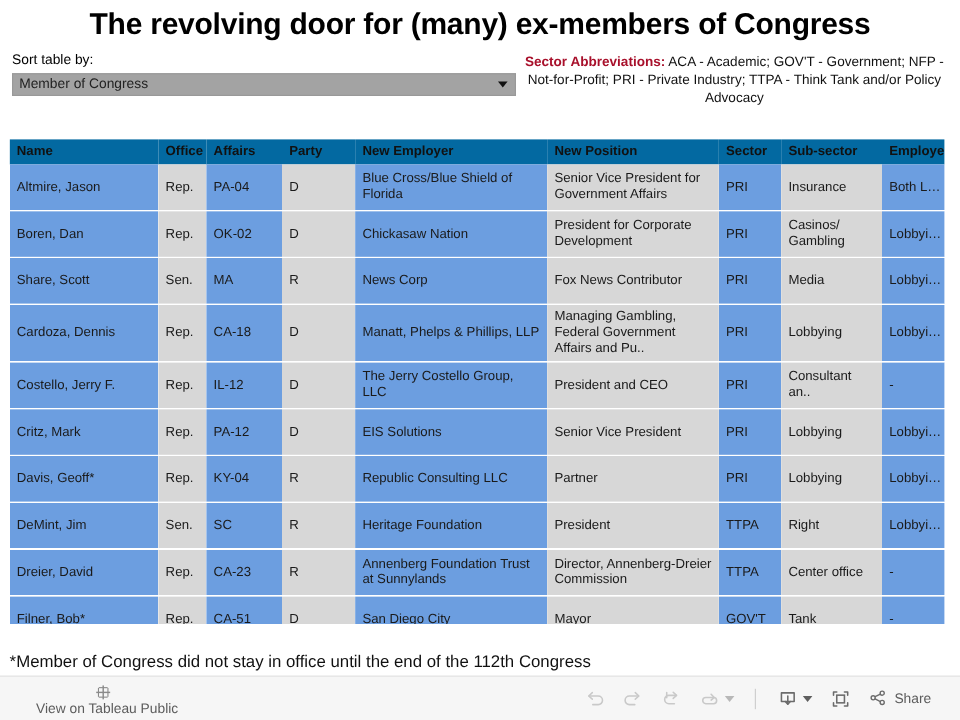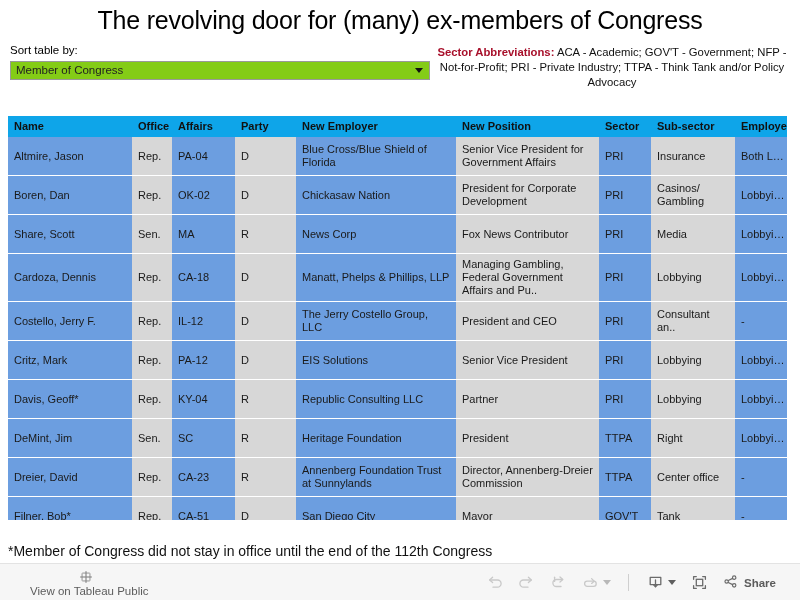--- a/index.html
+++ b/index.html
@@ -20,21 +20,21 @@
   }
 
   
   .viz-title {
     position: absolute;
     top: 6px;
     left: 0;
     width: 800px;
     text-align: center;
     font-size: 25px;
-    font-weight: normal;
+    font-weight: bold;
     color: #000000;
     letter-spacing: -0.2px;
     white-space: nowrap;
   }
 
   
   .sort-block {
     position: absolute;
     top: 44px;
     left: 10px;
@@ -46,21 +46,21 @@
     color: #000000;
     margin-bottom: 4px;
     line-height: 13px;
   }
   .sort-select {
     position: relative;
     box-sizing: border-box;
     width: 420px;
     height: 19px;
     border: 1px solid #999999;
-    background: #84cc16;
+    background: #a3a3a3;
     font-size: 11.5px;
     color: #222222;
     line-height: 17px;
     padding-left: 5px;
     overflow: hidden;
     white-space: nowrap;
   }
   .sort-select .caret {
     position: absolute;
     right: 6px;
@@ -100,21 +100,21 @@
     width: 980px;
   }
   table.grid th {
     font-size: 11px;
     font-weight: bold;
     color: #111111;
     text-align: left;
     padding: 0 0 5px 6px;
     vertical-align: bottom;
     height: 16px;
-    background: #0ea5e9;
+    background: #0369a1;
     white-space: nowrap;
   }
   table.grid td {
     font-size: 11px;
     color: #1a1a1a;
     text-align: left;
     padding: 4px 6px;
     vertical-align: middle;
     height: 30px;
     border-bottom: 1px solid #ffffff;
@@ -207,21 +207,21 @@
     background: #cfcfcf;
     margin: 0 9px;
   }
   .tb-share {
     display: flex;
     align-items: center;
     color: #5c5c5c;
     font-size: 11.5px;
     margin-left: 6px;
   }
-  .tb-share span.lbl { margin-left: 5px; font-weight: bold; }
+  .tb-share span.lbl { margin-left: 5px; }
 </style>
 </head>
 <body>
 
 <div id="viz">
 
   <div class="viz-title">The revolving door for (many) ex-members of Congress</div>
 
   <div class="sort-block">
     <div class="sort-label">Sort table by:</div>

